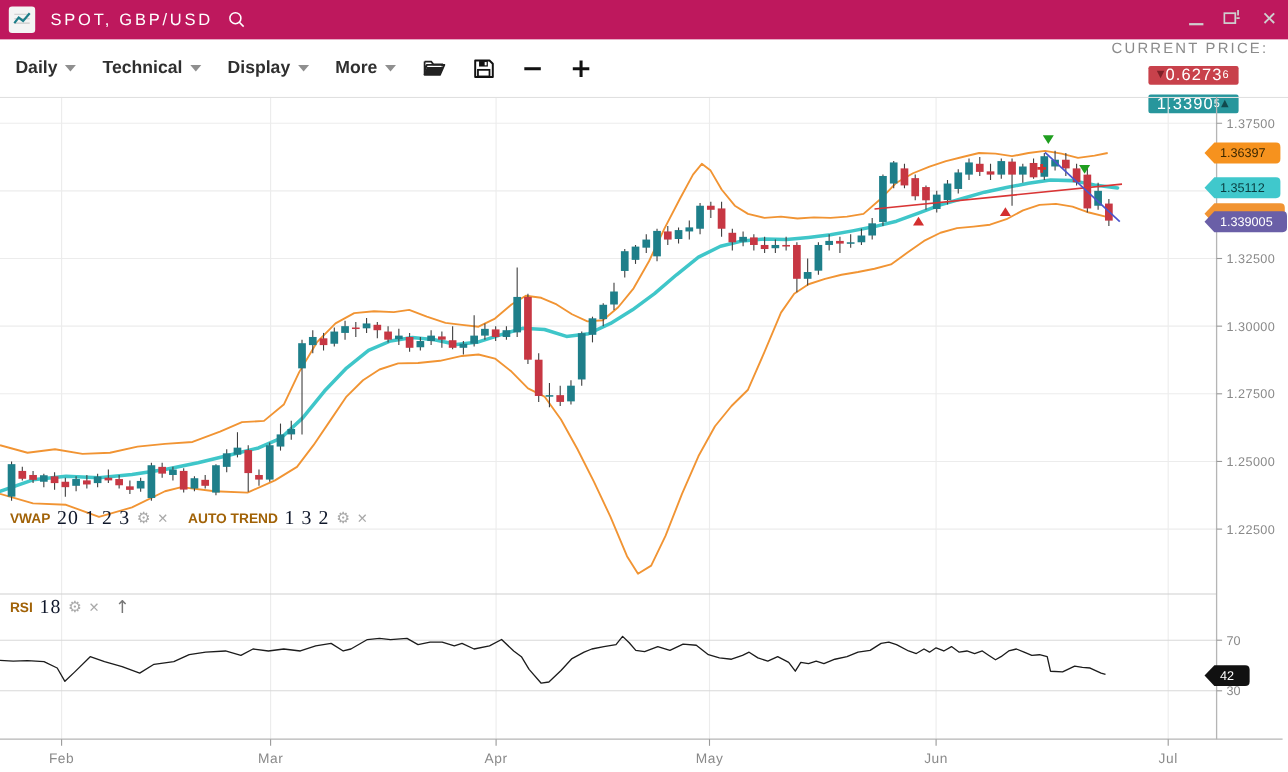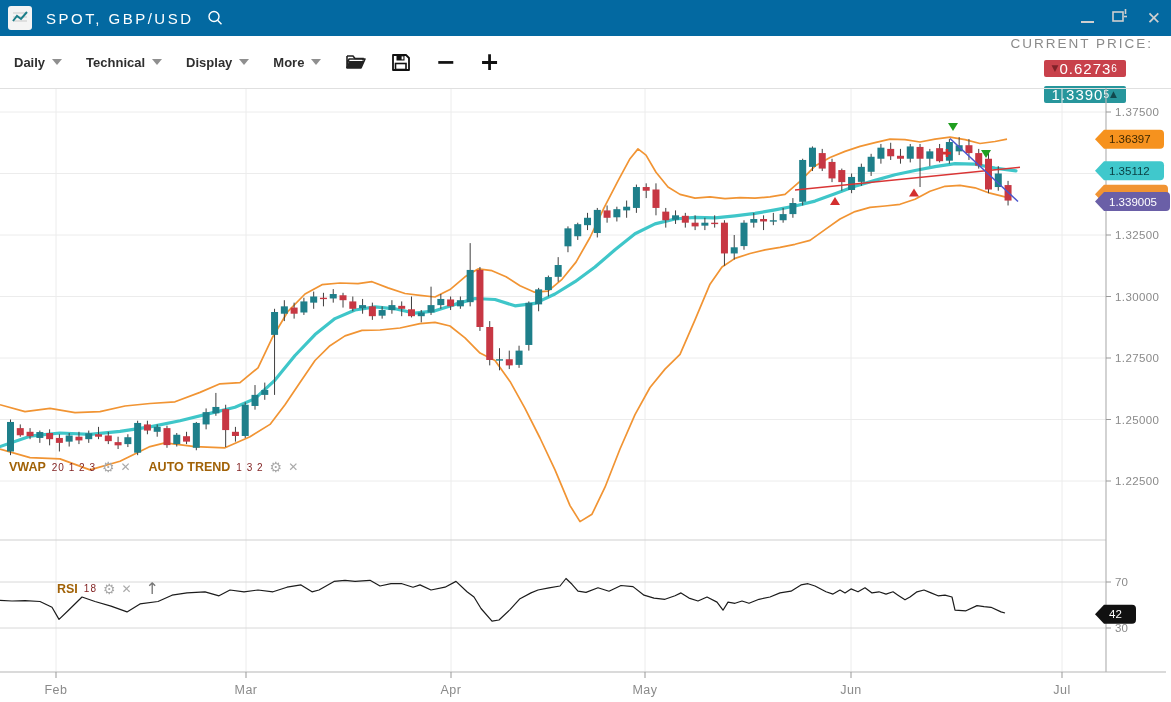--- a/index.html
+++ b/index.html
@@ -1,41 +1,41 @@
 <!DOCTYPE html>
 <html><head>
 <meta charset="utf-8">
 <style>
   html,body{margin:0;padding:0;background:#fff;font-family:"Liberation Sans",sans-serif;}
   .app{position:relative;width:1171px;height:702px;overflow:hidden;background:#fff;}
   
-  .titlebar{position:absolute;left:0;top:0;width:1171px;height:36px;background:#0369a1;display:flex;align-items:center;}
+  .titlebar{position:absolute;left:0;top:0;width:1171px;height:36px;background:#be185d;display:flex;align-items:center;}
   .logo{width:24px;height:24px;background:#f4f4f4;border-radius:3px;margin-left:8px;display:flex;align-items:center;justify-content:center;}
   .apptitle{color:#fff;font-size:15px;letter-spacing:2.5px;margin-left:14px;font-weight:400;}
   .searchwrap{margin-left:12px;display:flex;align-items:center;}
   .winbtns{position:absolute;right:10px;top:0;height:36px;display:flex;align-items:center;gap:18px;}
   .minbtn{width:13px;height:2px;background:#cfcfcf;margin-top:8px;}
   .closebtn{color:#cfcfcf;font-size:17px;line-height:1;font-family:"DejaVu Sans",sans-serif;}
   
   .toolbar{position:absolute;left:0;top:36px;width:1171px;height:52px;background:#fff;display:flex;align-items:center;}
   .dd{display:flex;align-items:center;gap:7px;margin-left:24px;cursor:pointer;}
   .dd:first-child{margin-left:14px;}
-  .ddlabel{font-size:13px;font-weight:700;color:#2f2f2f;}
+  .ddlabel{font-size:16px;font-weight:700;color:#2f2f2f;}
   .caret{width:0;height:0;border-left:5px solid transparent;border-right:5px solid transparent;border-top:6px solid #8f8f8f;}
   .tbicon{margin-left:24px;display:flex;align-items:center;}
   .zoomglyph{font-size:24px;font-weight:700;color:#111;font-family:"DejaVu Sans",sans-serif;line-height:1;}
   .pricearea{position:absolute;right:12px;top:0;height:52px;display:flex;align-items:center;gap:9px;flex-direction:column;}
   .cplabel{font-size:13.5px;color:#8a8a8a;letter-spacing:2px;margin-right:6px;}
   .pricebox{height:27px;border-radius:2px;display:flex;align-items:center;padding:0 8px;color:#fff;font-size:15px;letter-spacing:1px;}
   .pricebox .sub{font-size:10px;align-self:flex-end;margin-bottom:3px;}
   .arrow{font-size:9px;line-height:1;font-family:"DejaVu Sans",sans-serif;}
   
   .ovl-row{position:absolute;display:flex;align-items:center;gap:6px;z-index:5;}
   .ovl-name{font-size:12.5px;font-weight:700;color:#a16207;}
-  .ovl-params{font-size:10px;color:#7f1d1d;letter-spacing:1px;}
+  .ovl-params{font-size:18px;color:#0f172a;letter-spacing:1px;font-family:Liberation Serif, serif;}
   .glyph{font-family:"DejaVu Sans",sans-serif;color:#a9a9a9;font-size:14px;line-height:1;cursor:pointer;}
   .glyph.small{font-size:12px;font-weight:700;}
   .uparrow{font-family:"DejaVu Sans",sans-serif;color:#777;font-size:16px;margin-left:8px;cursor:pointer;}
   svg text{font-family:"Liberation Sans",sans-serif;}
 </style>
 </head>
 <body>
 
 <div class="app">
 
@@ -625,21 +625,21 @@
     <span class="ovl-params">20 1 2 3</span>
     <span class="glyph">⚙</span>
     <span class="glyph small">✕</span>
     <span style="width:6px"></span>
     <span class="ovl-name">AUTO TREND</span>
     <span class="ovl-params">1 3 2</span>
     <span class="glyph">⚙</span>
     <span class="glyph small">✕</span>
   </div>
 
-  <div class="ovl-row" style="left:9px;top:579px;margin-left:48px;">
+  <div class="ovl-row" style="left:9px;top:541px;">
     <span class="ovl-name">RSI</span>
     <span class="ovl-params">18</span>
     <span class="glyph">⚙</span>
     <span class="glyph small">✕</span>
     <span class="uparrow">↑</span>
   </div>
 
 </div>
 
 </body></html>

